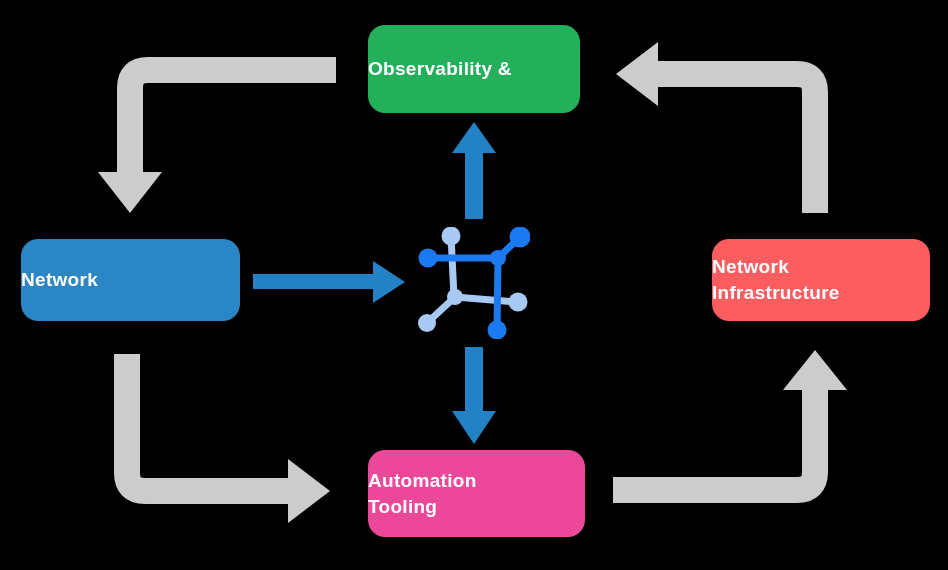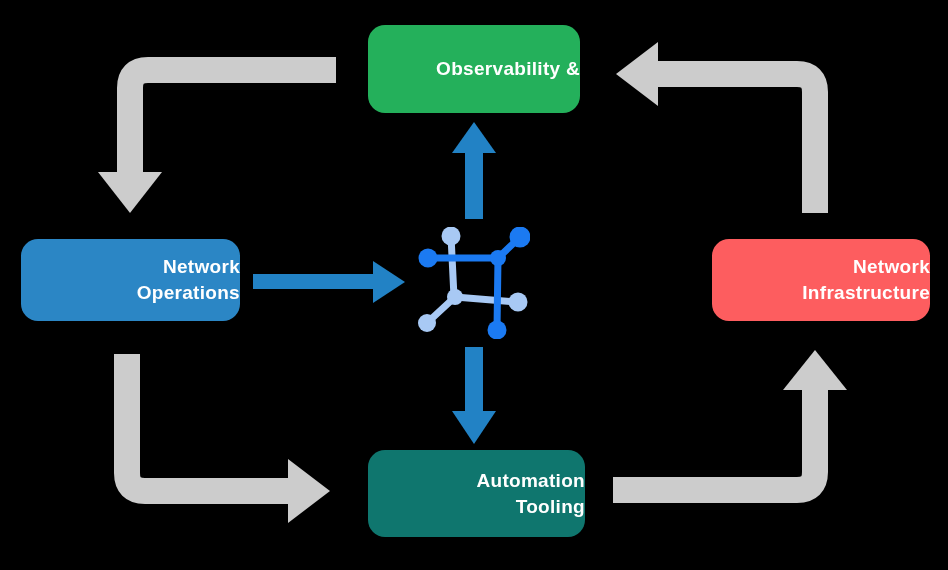--- a/index.html
+++ b/index.html
@@ -13,33 +13,33 @@
   }
   .layer {
     position: absolute;
     left: 0; top: 0;
   }
   .node {
     position: absolute;
     border-radius: 17px;
     display: flex;
     flex-direction: column;
-    align-items: flex-end;
+    align-items: flex-start;
     justify-content: center;
     color: #ffffff;
     font-size: 19px;
     font-weight: 700;
     line-height: 1.35;
     text-align: center;
     letter-spacing: 0.3px;
   }
   .node-observability { left: 368px; top: 25px;  width: 212px; height: 88px; background: #24b05b; }
   .node-operations    { left: 21px;  top: 239px; width: 219px; height: 82px; background: #2b86c5; }
   .node-infrastructure{ left: 712px; top: 239px; width: 218px; height: 82px; background: #fd5d5f; }
-  .node-automation    { left: 368px; top: 450px; width: 217px; height: 87px; background: #0f766e; }
+  .node-automation    { left: 368px; top: 450px; width: 217px; height: 87px; background: #ec4899; }
 
   .gray-arrow path { fill: none; stroke: #cccccc; stroke-width: 26; }
   .gray-arrow polygon { fill: #cccccc; }
   .blue-arrow rect, .blue-arrow polygon { fill: #2282c5; }
 
   .icon-light { stroke: #a8c9f4; }
   .icon-light-fill { fill: #a8c9f4; }
   .icon-bright { stroke: #1b7af2; }
   .icon-bright-fill { fill: #1b7af2; }
   .icon-line { stroke-width: 7; stroke-linecap: round; fill: none; }
@@ -109,21 +109,20 @@
       <circle class="icon-bright-fill" cx="80" cy="31" r="8"></circle>
     </g>
   </svg>
 
   <div class="node node-observability">
     <span>Observability &amp;</span>
   </div>
 
   <div class="node node-operations">
     <span>Network</span>
-    <span>Operations</span>
   </div>
 
   <div class="node node-infrastructure">
     <span>Network</span>
     <span>Infrastructure</span>
   </div>
 
   <div class="node node-automation">
     <span>Automation</span>
     <span>Tooling</span>

